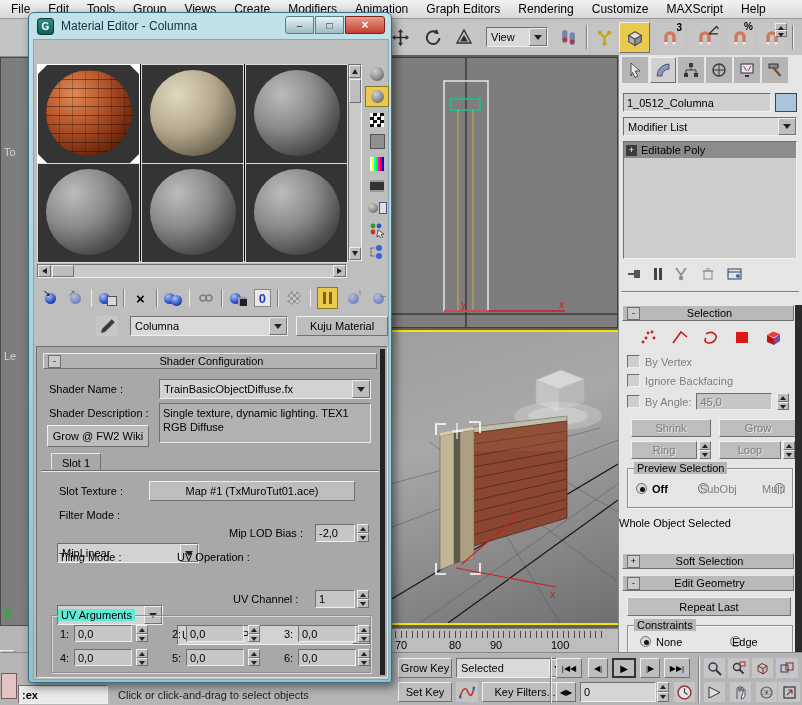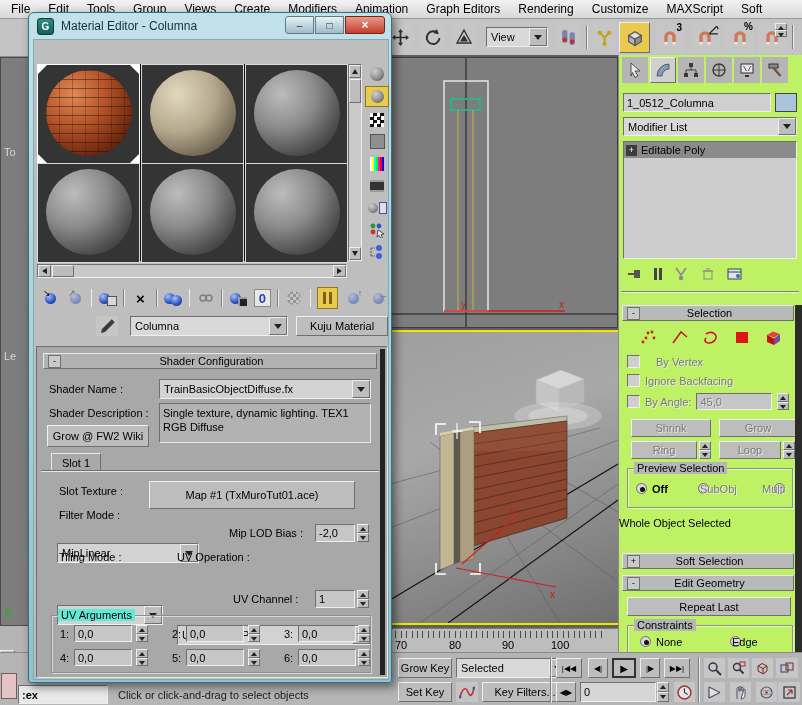--- a/index.html
+++ b/index.html
@@ -62,21 +62,21 @@
     <span class="menu-it">Tools</span>
     <span class="menu-it">Group</span>
     <span class="menu-it">Views</span>
     <span class="menu-it">Create</span>
     <span class="menu-it">Modifiers</span>
     <span class="menu-it">Animation</span>
     <span class="menu-it">Graph Editors</span>
     <span class="menu-it">Rendering</span>
     <span class="menu-it">Customize</span>
     <span class="menu-it">MAXScript</span>
-    <span class="menu-it">Soft</span>
+    <span class="menu-it">Help</span>
   </div>
 
   <div class="a" style="left:0;top:19px;width:802px;height:38px;background:#c4c4c4;border-bottom:1px solid #8c8c8c">
     <div class="a tbtn" style="left:386px;top:4px;width:28px;height:28px">
       <svg width="17" height="17" viewBox="0 0 16 16">
           <path d="M8 1.5v13M1.5 8h13" stroke="#2f2f2f" stroke-width="1.6"></path>
           <path d="M8 0l2.4 3H5.6zM8 16l2.4-3H5.6zM0 8l3-2.4v4.8zM16 8l-3-2.4v4.8z" fill="#2f2f2f"></path>
         </svg>
     </div>
     <div class="a tbtn" style="left:418px;top:4px;width:28px;height:28px">
@@ -232,25 +232,25 @@
         <text x="120" y="182" font-size="10" fill="#c02020">y</text>
         <text x="160" y="266" font-size="10" fill="#c02020">x</text>
       </g>
     </svg>
   </div>
 
   <div class="a" style="left:383px;top:628px;width:239px;height:24px;background:#bdbdbd;border-top:1px solid #7e7e7e">
     <div class="a ticks" style="left:7px;top:2px;width:212px;height:7px"></div>
     <span class="a" style="left:12px;top:10px">70</span>
     <span class="a" style="left:66px;top:10px">80</span>
-    <span class="a" style="left:119px;top:10px">90</span>
+    <span class="a" style="left:107px;top:10px">90</span>
     <span class="a" style="left:168px;top:10px">100</span>
   </div>
 
-  <div class="a" style="left:618px;top:55px;width:184px;height:600px;background:#bef264;border-left:1px solid #8a8a8a">
+  <div class="a" style="left:618px;top:55px;width:184px;height:600px;background:#e5e5e5;border-left:1px solid #8a8a8a">
 
     <div class="a tbtn" style="left:3px;top:2px;width:26px;height:26px;background:#b5b5b5">
       <svg width="16" height="16" viewBox="0 0 16 16">
           <path d="M4 1l9 8h-5l3 5-3 1.5-2.5-5L4 14z" fill="#e9e9e9" stroke="#333" stroke-width="0.8"></path>
         </svg>
     </div>
     <div class="a b3" style="left:31px;top:2px;width:26px;height:26px;background:#d0d0d0">
       <svg width="16" height="16" viewBox="0 0 16 16">
           <path d="M2 14A12 12 0 0 1 14 2v5a7 7 0 0 0-7 7z" fill="#8a9ab8" stroke="#3a4456" stroke-width="0.8"></path>
         </svg>
@@ -345,21 +345,21 @@
         </svg>
       <svg width="18" height="15" viewBox="0 0 18 15">
           <rect x="3" y="2" width="12" height="11" fill="#dd1616"></rect>
         </svg>
       <svg width="18" height="15" viewBox="0 0 18 15">
           <path d="M3 5l6-3.5L16 4l-6 3.5z" fill="#e84040"></path>
           <path d="M3 5v7l7 3V8.5z" fill="#c01010"></path>
           <path d="M16 4v7l-6 4V8.5z" fill="#7a4a9a"></path>
         </svg>
     </div>
-    <div class="a" style="left:8px;top:300px;display:flex;align-items:center;gap:16px">
+    <div class="a" style="left:8px;top:300px;display:flex;align-items:center;gap:5px">
       <span class="chk"></span>
       <span class="dis">By Vertex</span>
     </div>
     <div class="a" style="left:8px;top:319px;display:flex;align-items:center;gap:5px">
       <span class="chk"></span>
       <span class="dis">Ignore Backfacing</span>
     </div>
     <div class="a" style="left:8px;top:338px;display:flex;align-items:center;gap:5px">
       <span class="chk"></span>
       <span class="dis">By Angle:</span>
@@ -696,21 +696,21 @@
           <span>Single texture, dynamic lighting. TEX1 RGB Diffuse</span>
         </div>
         <div class="a b3" style="left:10px;top:78px;width:102px;height:22px">Grow @ FW2 Wiki</div>
 
         <div class="a" style="left:14px;top:106px;width:50px;height:19px;border:1px solid #6f6f6f;border-bottom:none;border-top-color:#e8e8e8;border-left-color:#e8e8e8;display:flex;align-items:center;justify-content:center;background:#a8a8a8">
           <span>Slot 1</span>
         </div>
         <div class="a" style="left:4px;top:124px;width:338px;height:1px;background:#e8e8e8;box-shadow:0 -1px 0 #6f6f6f"></div>
 
         <span class="a" style="left:22px;top:138px">Slot Texture :</span>
-        <div class="a b3" style="left:112px;top:134px;width:206px;height:28px">Map #1 (TxMuroTut01.ace)</div>
+        <div class="a b3" style="left:112px;top:134px;width:206px;height:20px">Map #1 (TxMuroTut01.ace)</div>
 
         <span class="a" style="left:22px;top:162px">Filter Mode :</span>
         <div class="a cmb" style="left:20px;top:176px;width:142px;height:20px;background:#d2d2d2">
           <span>MipLinear</span>
           <span class="da"></span>
         </div>
         <span class="a" style="left:192px;top:180px">Mip LOD Bias :</span>
         <div class="a fld" style="left:278px;top:177px;width:40px;height:18px;background:#c6c6c6">
           <span>-2,0</span>
         </div>

